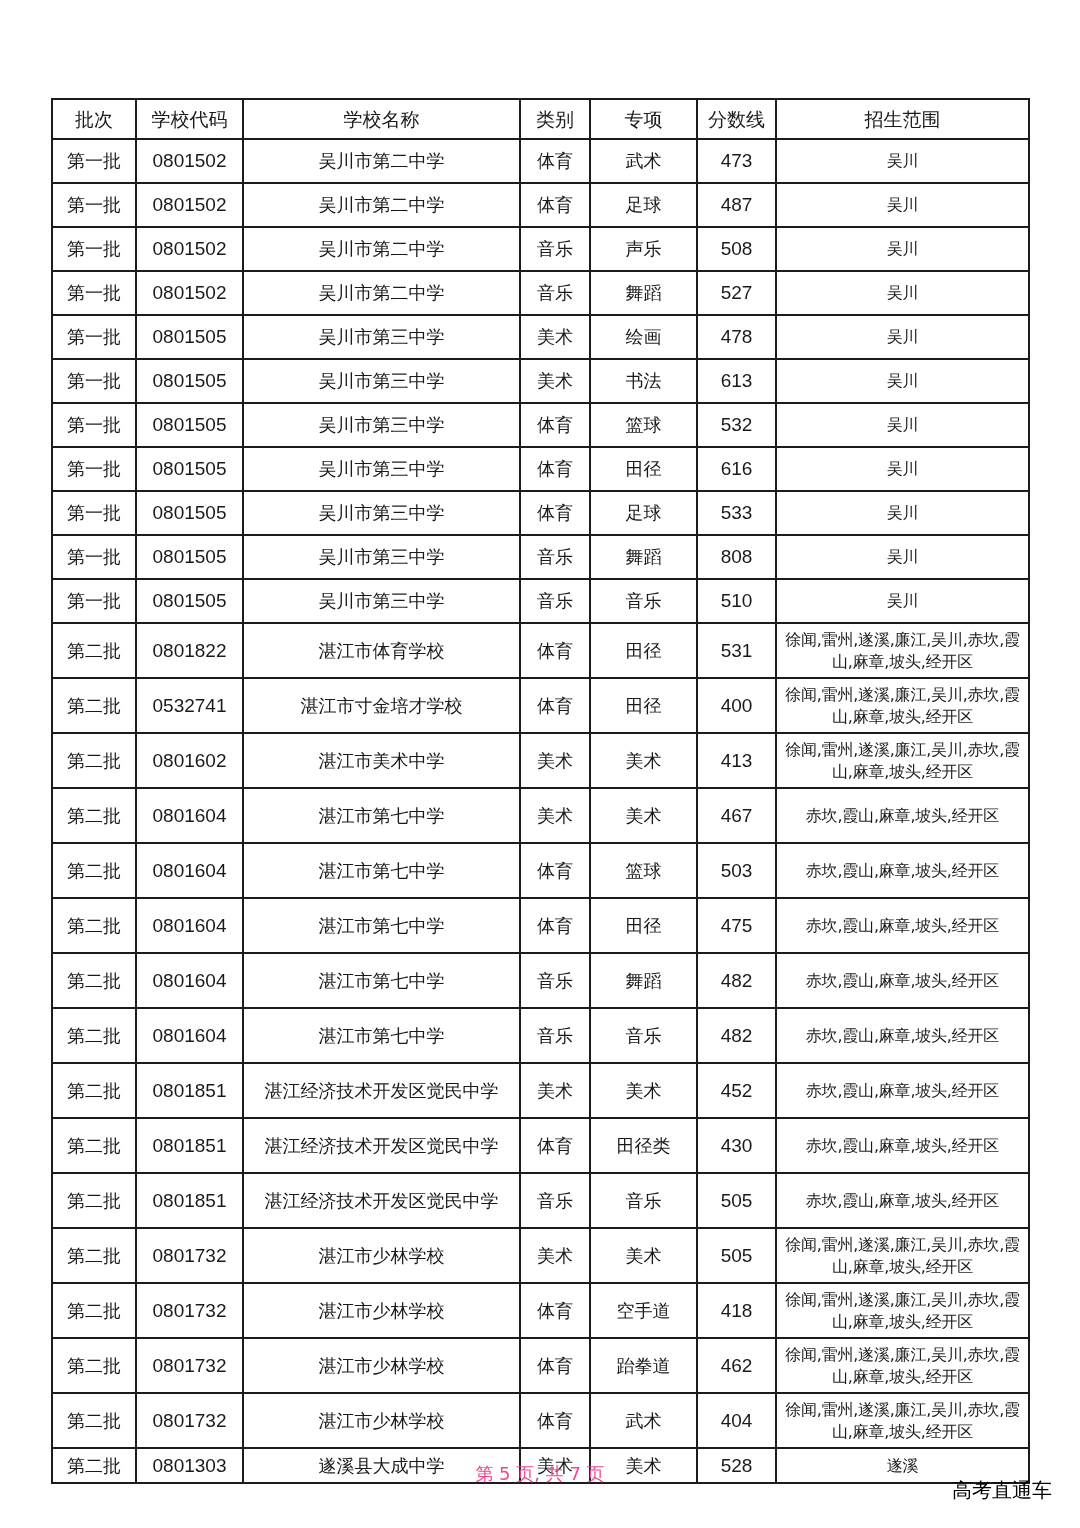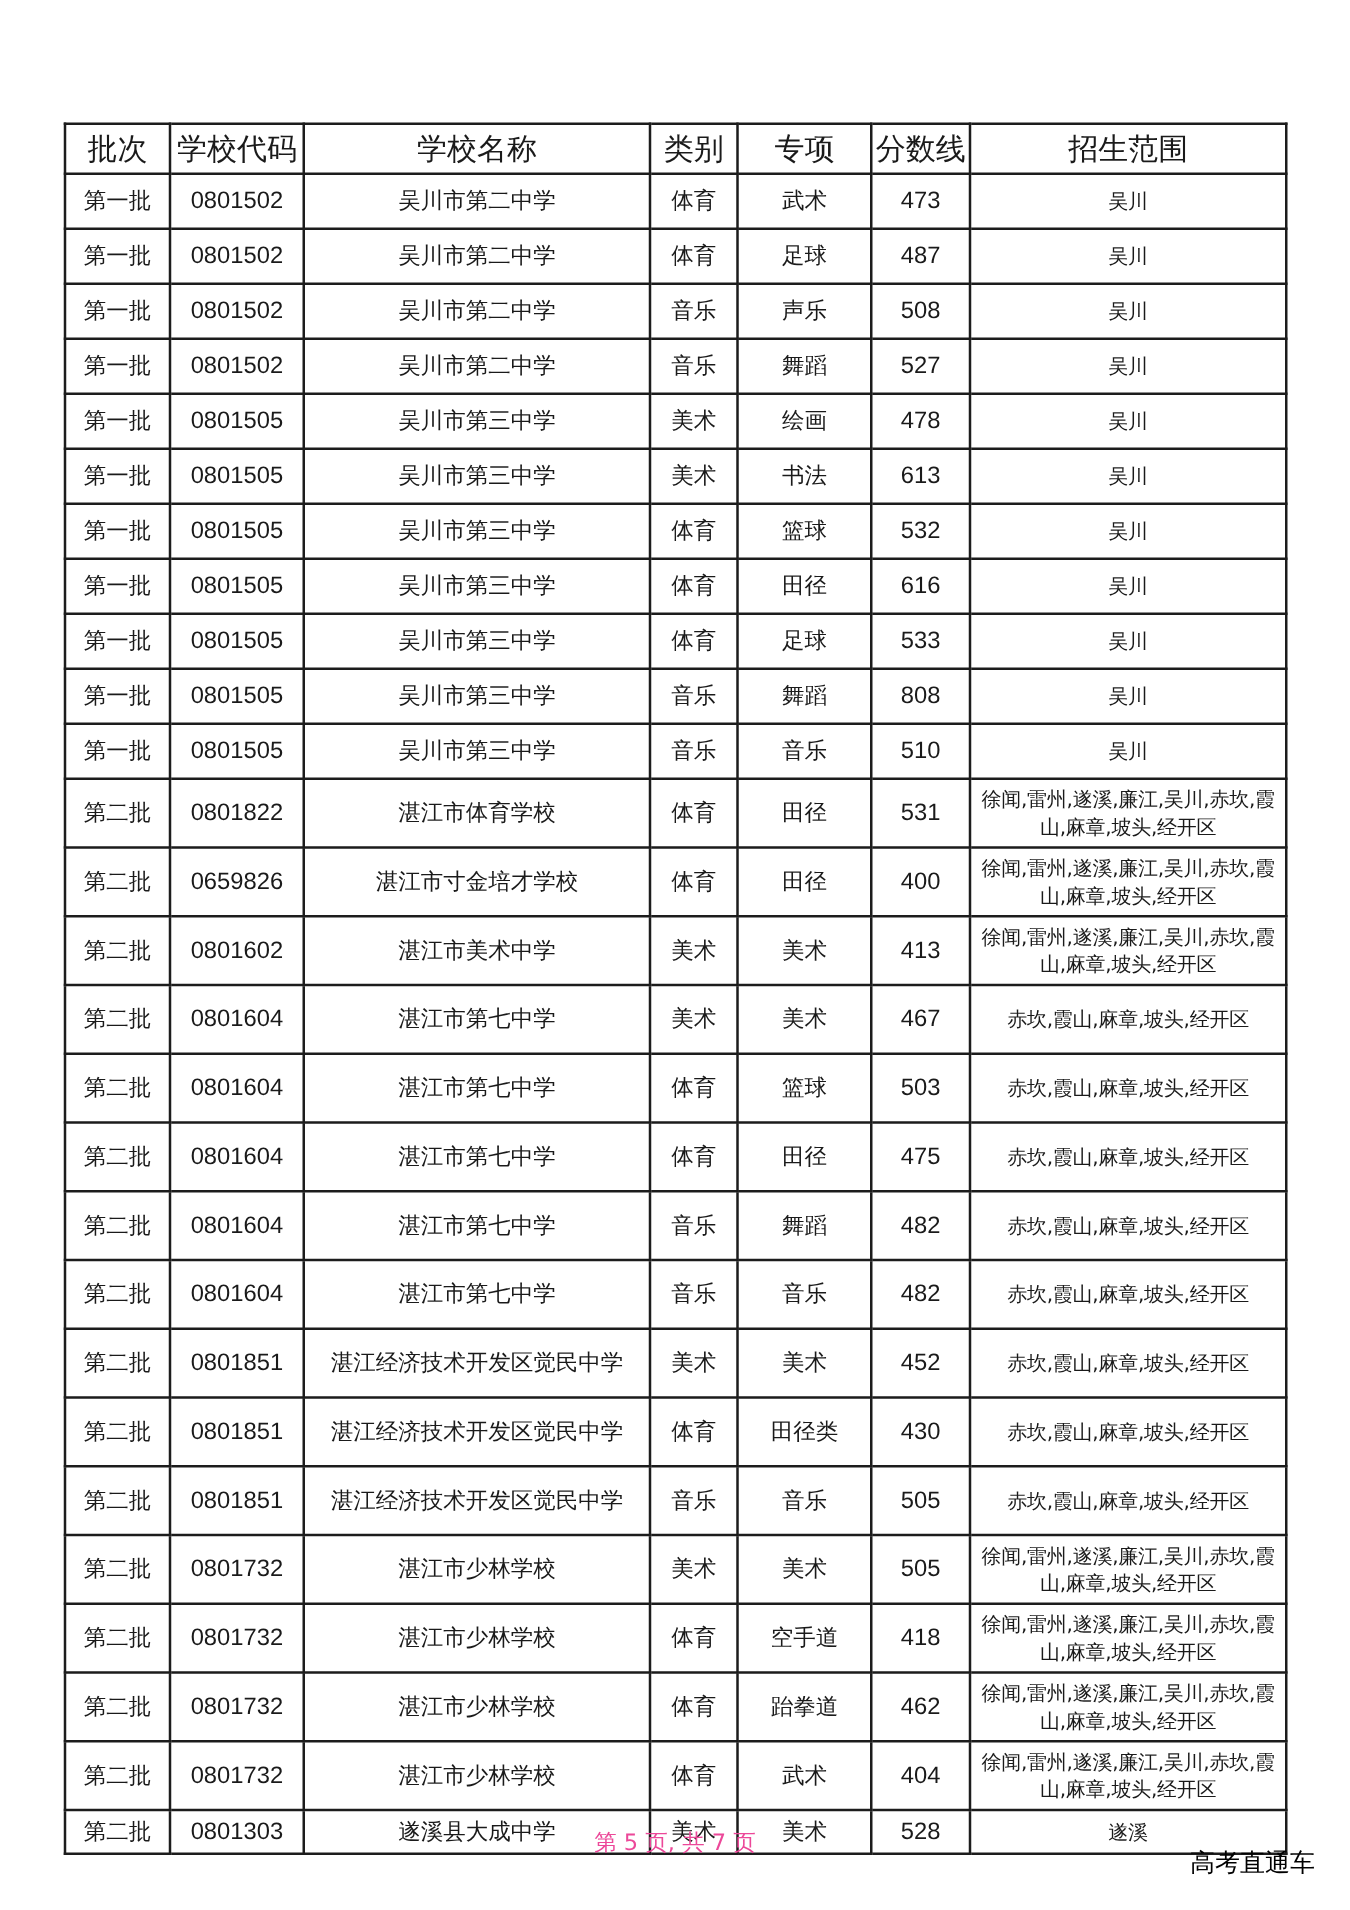--- a/index.html
+++ b/index.html
@@ -8,21 +8,21 @@
   .page { position: absolute; left: 0; top: 0; width: 1080px; height: 1528px; }
   table.score-table {
     position: absolute; left: 51px; top: 98px; width: 977px;
     border-collapse: collapse; table-layout: fixed;
     font-size: 18px;
   }
   table.score-table th, table.score-table td {
     border: 2px solid #1c1c1c; text-align: center; vertical-align: middle;
     padding: 0; line-height: 22px; font-weight: normal;
   }
-  table.score-table th { height: 38px; font-size: 24px; }
+  table.score-table th { height: 38px; font-size: 19px; }
   table.score-table td { height: 42px; }
   table.score-table tr.tall td { height: 53px; }
   table.score-table tr.last td { height: 33px; }
   td.scope { font-size: 16px; line-height: 22px; letter-spacing: -0.2px; }
   td.code, td.score { font-family: Liberation Sans, sans-serif; font-size: 19px; }
   .footer-page { position: absolute; left: 0; width: 1080px; top: 1462px; text-align: center;
                  font-size: 18px; color: #ec4899; }
   .watermark { position: absolute; right: 28px; top: 1477px; font-size: 20px; color: #000000; }
 </style>
 </head>
@@ -154,21 +154,21 @@
           <td>第二批</td>
           <td class="code">0801822</td>
           <td>湛江市体育学校</td>
           <td>体育</td>
           <td>田径</td>
           <td class="score">531</td>
           <td class="scope">徐闻,雷州,遂溪,廉江,吴川,赤坎,霞山,麻章,坡头,经开区</td>
         </tr>
         <tr class="tall">
           <td>第二批</td>
-          <td class="code">0659826</td>
+          <td class="code">0532741</td>
           <td>湛江市寸金培才学校</td>
           <td>体育</td>
           <td>田径</td>
           <td class="score">400</td>
           <td class="scope">徐闻,雷州,遂溪,廉江,吴川,赤坎,霞山,麻章,坡头,经开区</td>
         </tr>
         <tr class="tall">
           <td>第二批</td>
           <td class="code">0801602</td>
           <td>湛江市美术中学</td>

